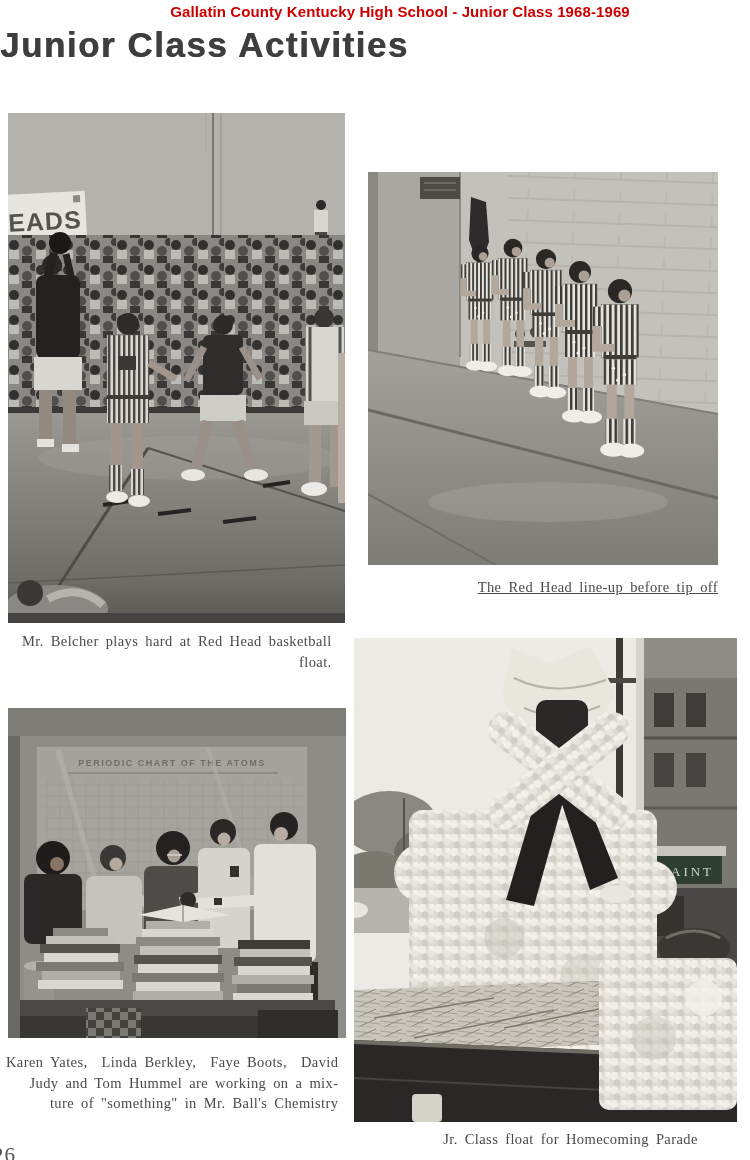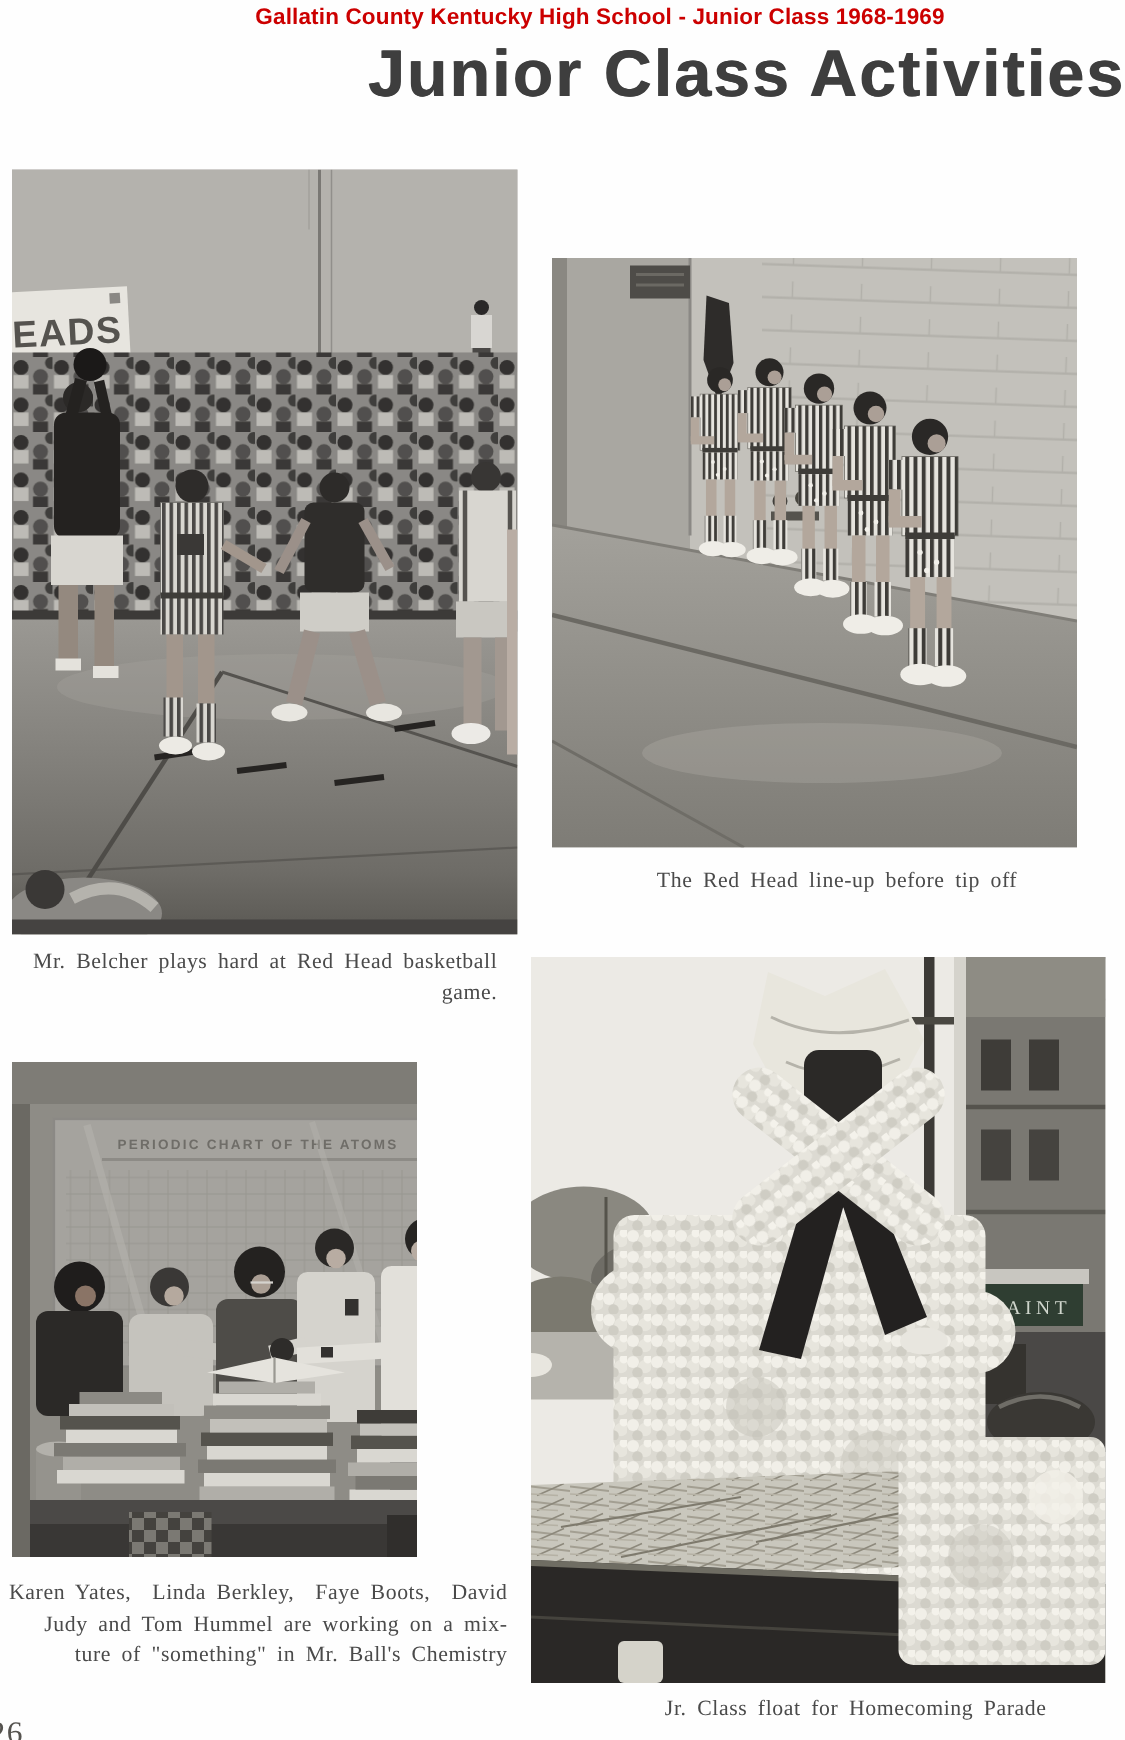--- a/index.html
+++ b/index.html
@@ -6,38 +6,38 @@
   body{
     width:750px;height:1160px;position:relative;overflow:hidden;
     background:#fefefe;
     font-family:"Liberation Sans", sans-serif;
   }
   .site-header{
     position:absolute;top:3px;left:0;width:750px;text-align:center;
     font-size:15px;font-weight:bold;color:#cc0000;letter-spacing:0.1px;margin-left:25px;
   }
   .page-title{
-    position:absolute;top:25px;left:0;width:750px;text-align:right;
-    font-size:44px;font-weight:800;color:#3e3e3e;letter-spacing:1.5px;
+    position:absolute;top:25px;left:0;width:750px;text-align:left;
+    font-size:35px;font-weight:800;color:#3e3e3e;letter-spacing:1.5px;
     text-shadow:0.6px 0 0 #3e3e3e;
   }
   .photo{position:absolute;overflow:hidden;background:#a9a7a1;}
   .photo svg{display:block;}
   #photo-basketball{left:8px;top:113px;width:337px;height:510px;}
   #photo-lineup{left:368px;top:172px;width:350px;height:393px;}
-  #photo-chemistry{left:8px;top:708px;width:270px;height:330px;text-align:center;}
+  #photo-chemistry{left:8px;top:708px;width:338px;height:330px;text-align:center;}
   #photo-float{left:354px;top:638px;width:383px;height:484px;}
   .caption{
     position:absolute;color:#4a4a4a;
     font-family:"Liberation Serif", serif;
     font-size:14.5px;letter-spacing:0.4px;word-spacing:3px;text-align:right;
   }
   .cap-line{white-space:pre;line-height:21px;}
   #caption-basketball{left:22px;top:631px;}
-  #caption-lineup{left:368px;top:577px;width:350px;text-align:center;padding-left:30px;box-sizing:border-box;}
+  #caption-lineup{left:368px;top:577px;width:350px;text-align:right;padding-left:30px;box-sizing:border-box;text-decoration:underline;}
   #caption-chemistry{left:6px;top:1052px;}
   #caption-chemistry .cap-line{line-height:20.5px;}
   #caption-float{left:354px;top:1129px;width:383px;text-align:center;padding-left:50px;box-sizing:border-box;}
   .page-number{
     position:absolute;left:-7px;top:1143px;
     font-family:"Liberation Serif", serif;font-size:21px;color:#55534f;
     letter-spacing:1px;
   }
 </style>
 </head>
@@ -402,21 +402,21 @@
   <rect x="58" y="456" width="30" height="28" rx="4" fill="#d5d3ca"></rect>
 
   <rect x="245" y="320" width="138" height="152" rx="10" fill="url(#p4-fluff)"></rect>
   <circle cx="300" cy="400" r="22" fill="#c5c3ba" opacity="0.45"></circle>
   <circle cx="350" cy="360" r="18" fill="#f2f0e9" opacity="0.8"></circle>
 </svg>
 </div>
 
 <div class="caption" id="caption-basketball">
   <div class="cap-line">Mr. Belcher plays hard at Red Head basketball</div>
-  <div class="cap-line">game.</div>
+  <div class="cap-line">float.</div>
 </div>
 
 <div class="caption" id="caption-lineup">
   <span class="cap-line">The Red Head line-up before tip off</span>
 </div>
 
 <div class="caption" id="caption-chemistry">
   <div class="cap-line">Karen Yates,  Linda Berkley,  Faye Boots,  David</div>
   <div class="cap-line">Judy and Tom Hummel are working on a mix-</div>
   <div class="cap-line">ture of "something" in Mr. Ball's Chemistry</div>

